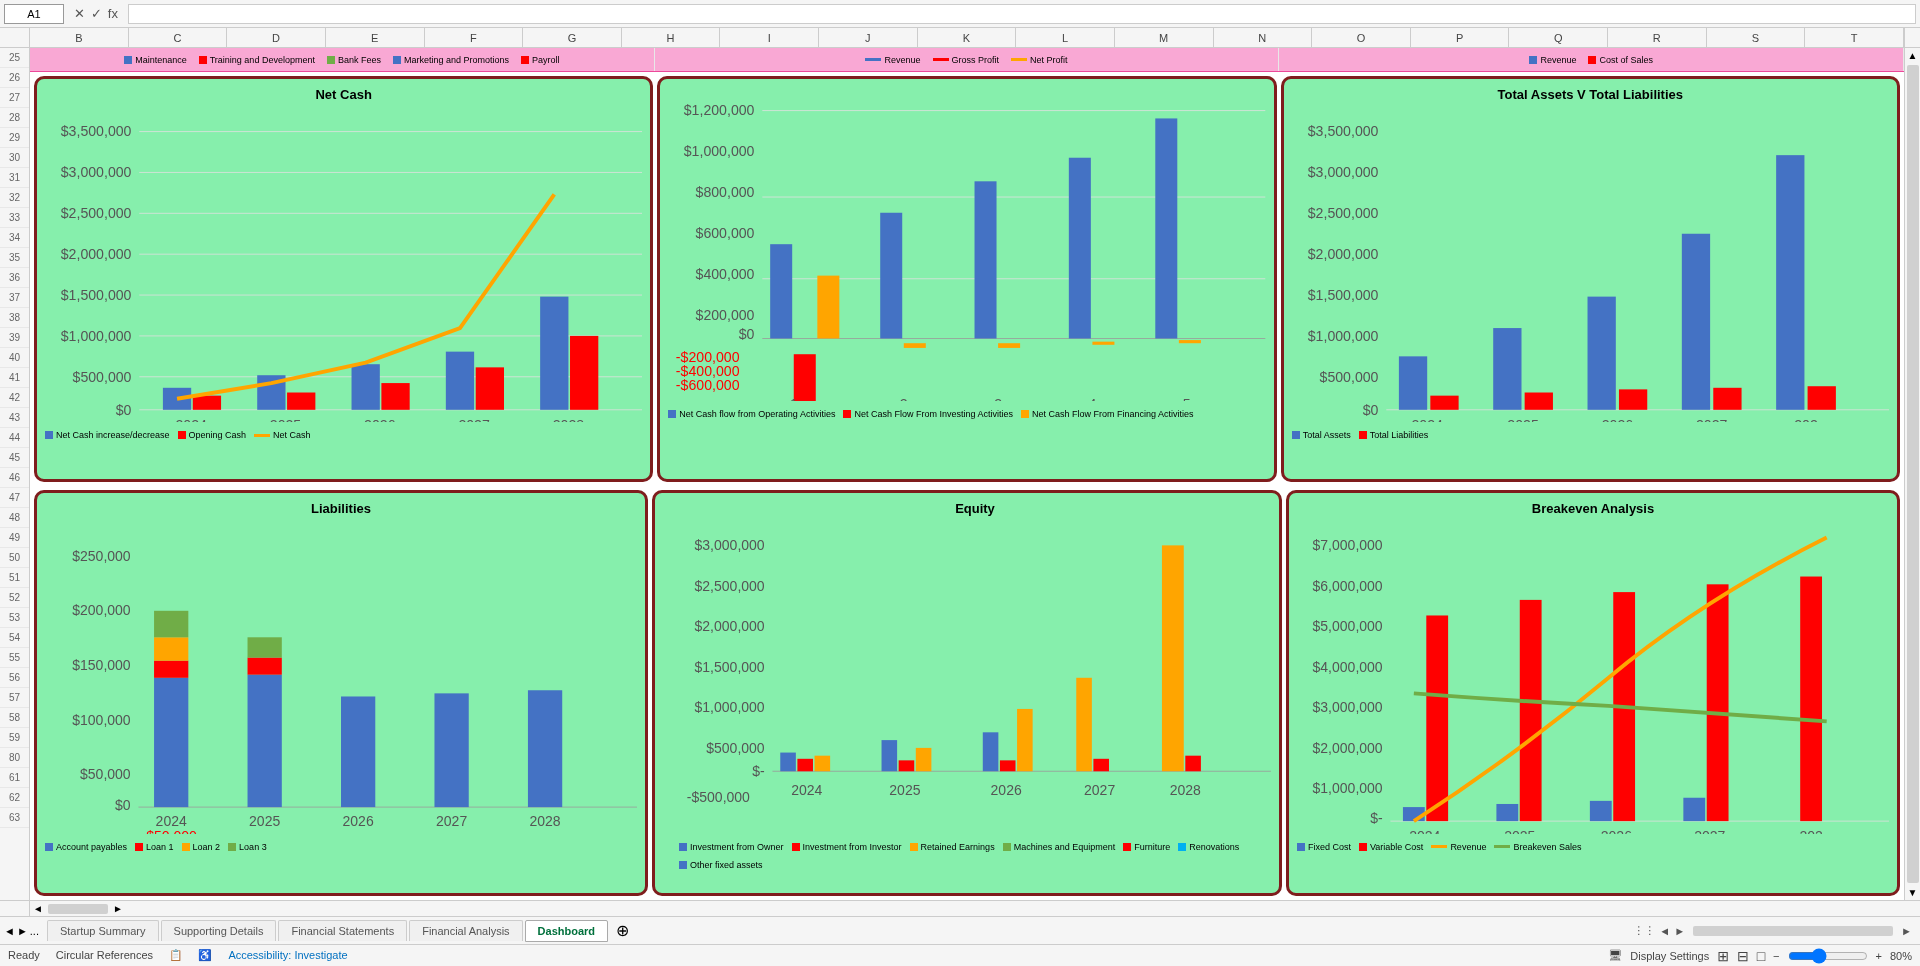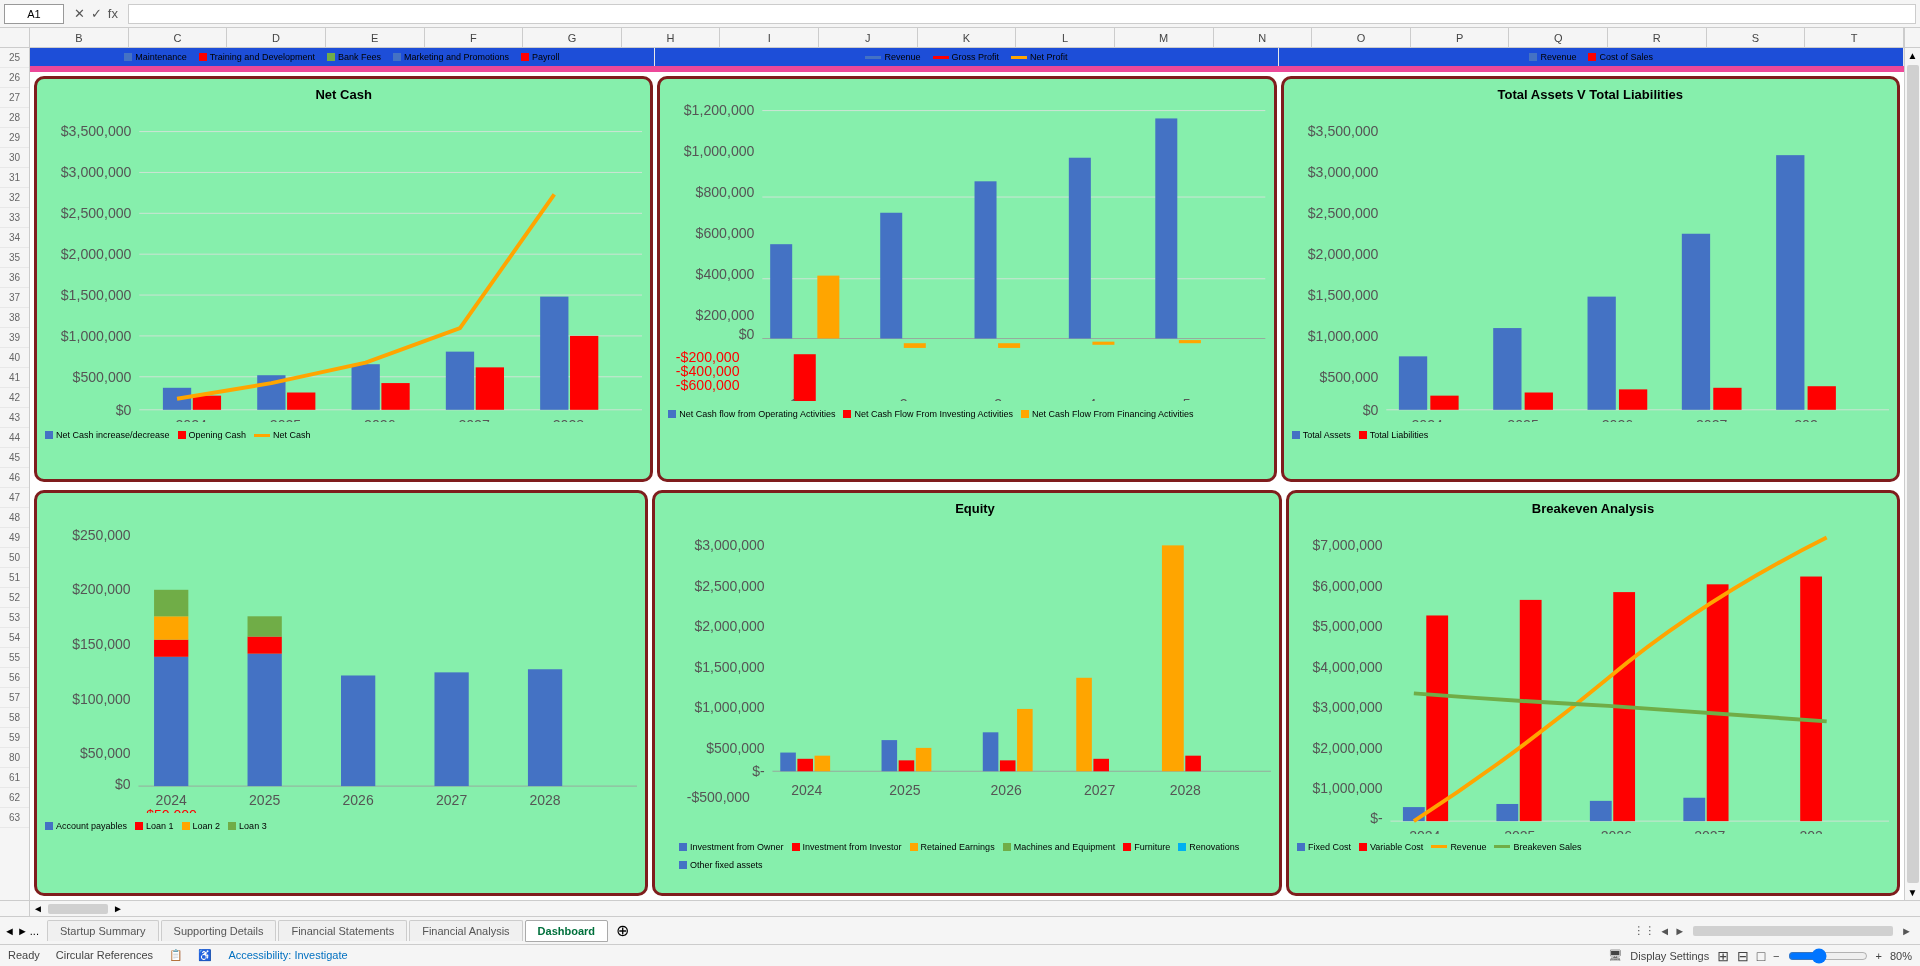--- a/index.html
+++ b/index.html
@@ -39,21 +39,21 @@
     .status-bar { display: flex; align-items: center; height: 22px; border-top: 1px solid #ccc; background: #f5f5f5; padding: 0 8px; font-size: 11px; color: #444; }
     .status-left { flex: 1; display: flex; gap: 16px; }
     .status-right { display: flex; align-items: center; gap: 8px; }
     .zoom-slider { width: 80px; }
 
     
     .scroll-row { display: flex; height: 16px; border-top: 1px solid #ccc; background: #f5f5f5; }
     .scroll-corner { width: 30px; border-right: 1px solid #ccc; }
     .axis-label { font-size: 9px; fill: #555; }
     .grid-line { stroke: #e0e0e0; stroke-width: 0.5; }
-    .top-legend-row { height: 24px; background: #1d4ed8; display: flex; border-bottom: 6px solid #ec4899; }
+    .top-legend-row { height: 24px; background: #f9a8d4; display: flex; border-bottom: 1px solid #ec4899; }
     .top-legend-section { flex: 1; display: flex; align-items: center; justify-content: center; gap: 12px; font-size: 9px; border-right: 1px solid #e8e8e8; padding: 2px 8px; }
   </style>
 </head>
 <body>
 
 <div class="formula-bar">
   <input class="cell-ref" value="A1" style="">
   <div class="formula-icons">
     <span>✕</span>
     <span>✓</span>
@@ -343,20 +343,21 @@
               <span class="legend-square" style="background:#FF0000;"></span>
               <span>Total Liabilities</span>
             </div>
         </div>
       </div>
     </div>
 
     <div style="display:flex; flex:1; padding:2px;">
 
       <div class="chart-box" style="flex:1; margin:2px;">
+        <div class="chart-title">Liabilities</div>
         <svg viewBox="0 0 380 200" class="chart-svg">
           <text x="55" y="25" class="axis-label" text-anchor="end">$250,000</text>
           <text x="55" y="60" class="axis-label" text-anchor="end">$200,000</text>
           <text x="55" y="95" class="axis-label" text-anchor="end">$150,000</text>
           <text x="55" y="130" class="axis-label" text-anchor="end">$100,000</text>
           <text x="55" y="165" class="axis-label" text-anchor="end">$50,000</text>
           <text x="55" y="185" class="axis-label" text-anchor="end">$0</text>
           <line x1="60" y1="183" x2="380" y2="183" stroke="#999" stroke-width="0.5"></line>
 
           <rect x="70" y="100" width="22" height="83" fill="#4472C4"></rect>

